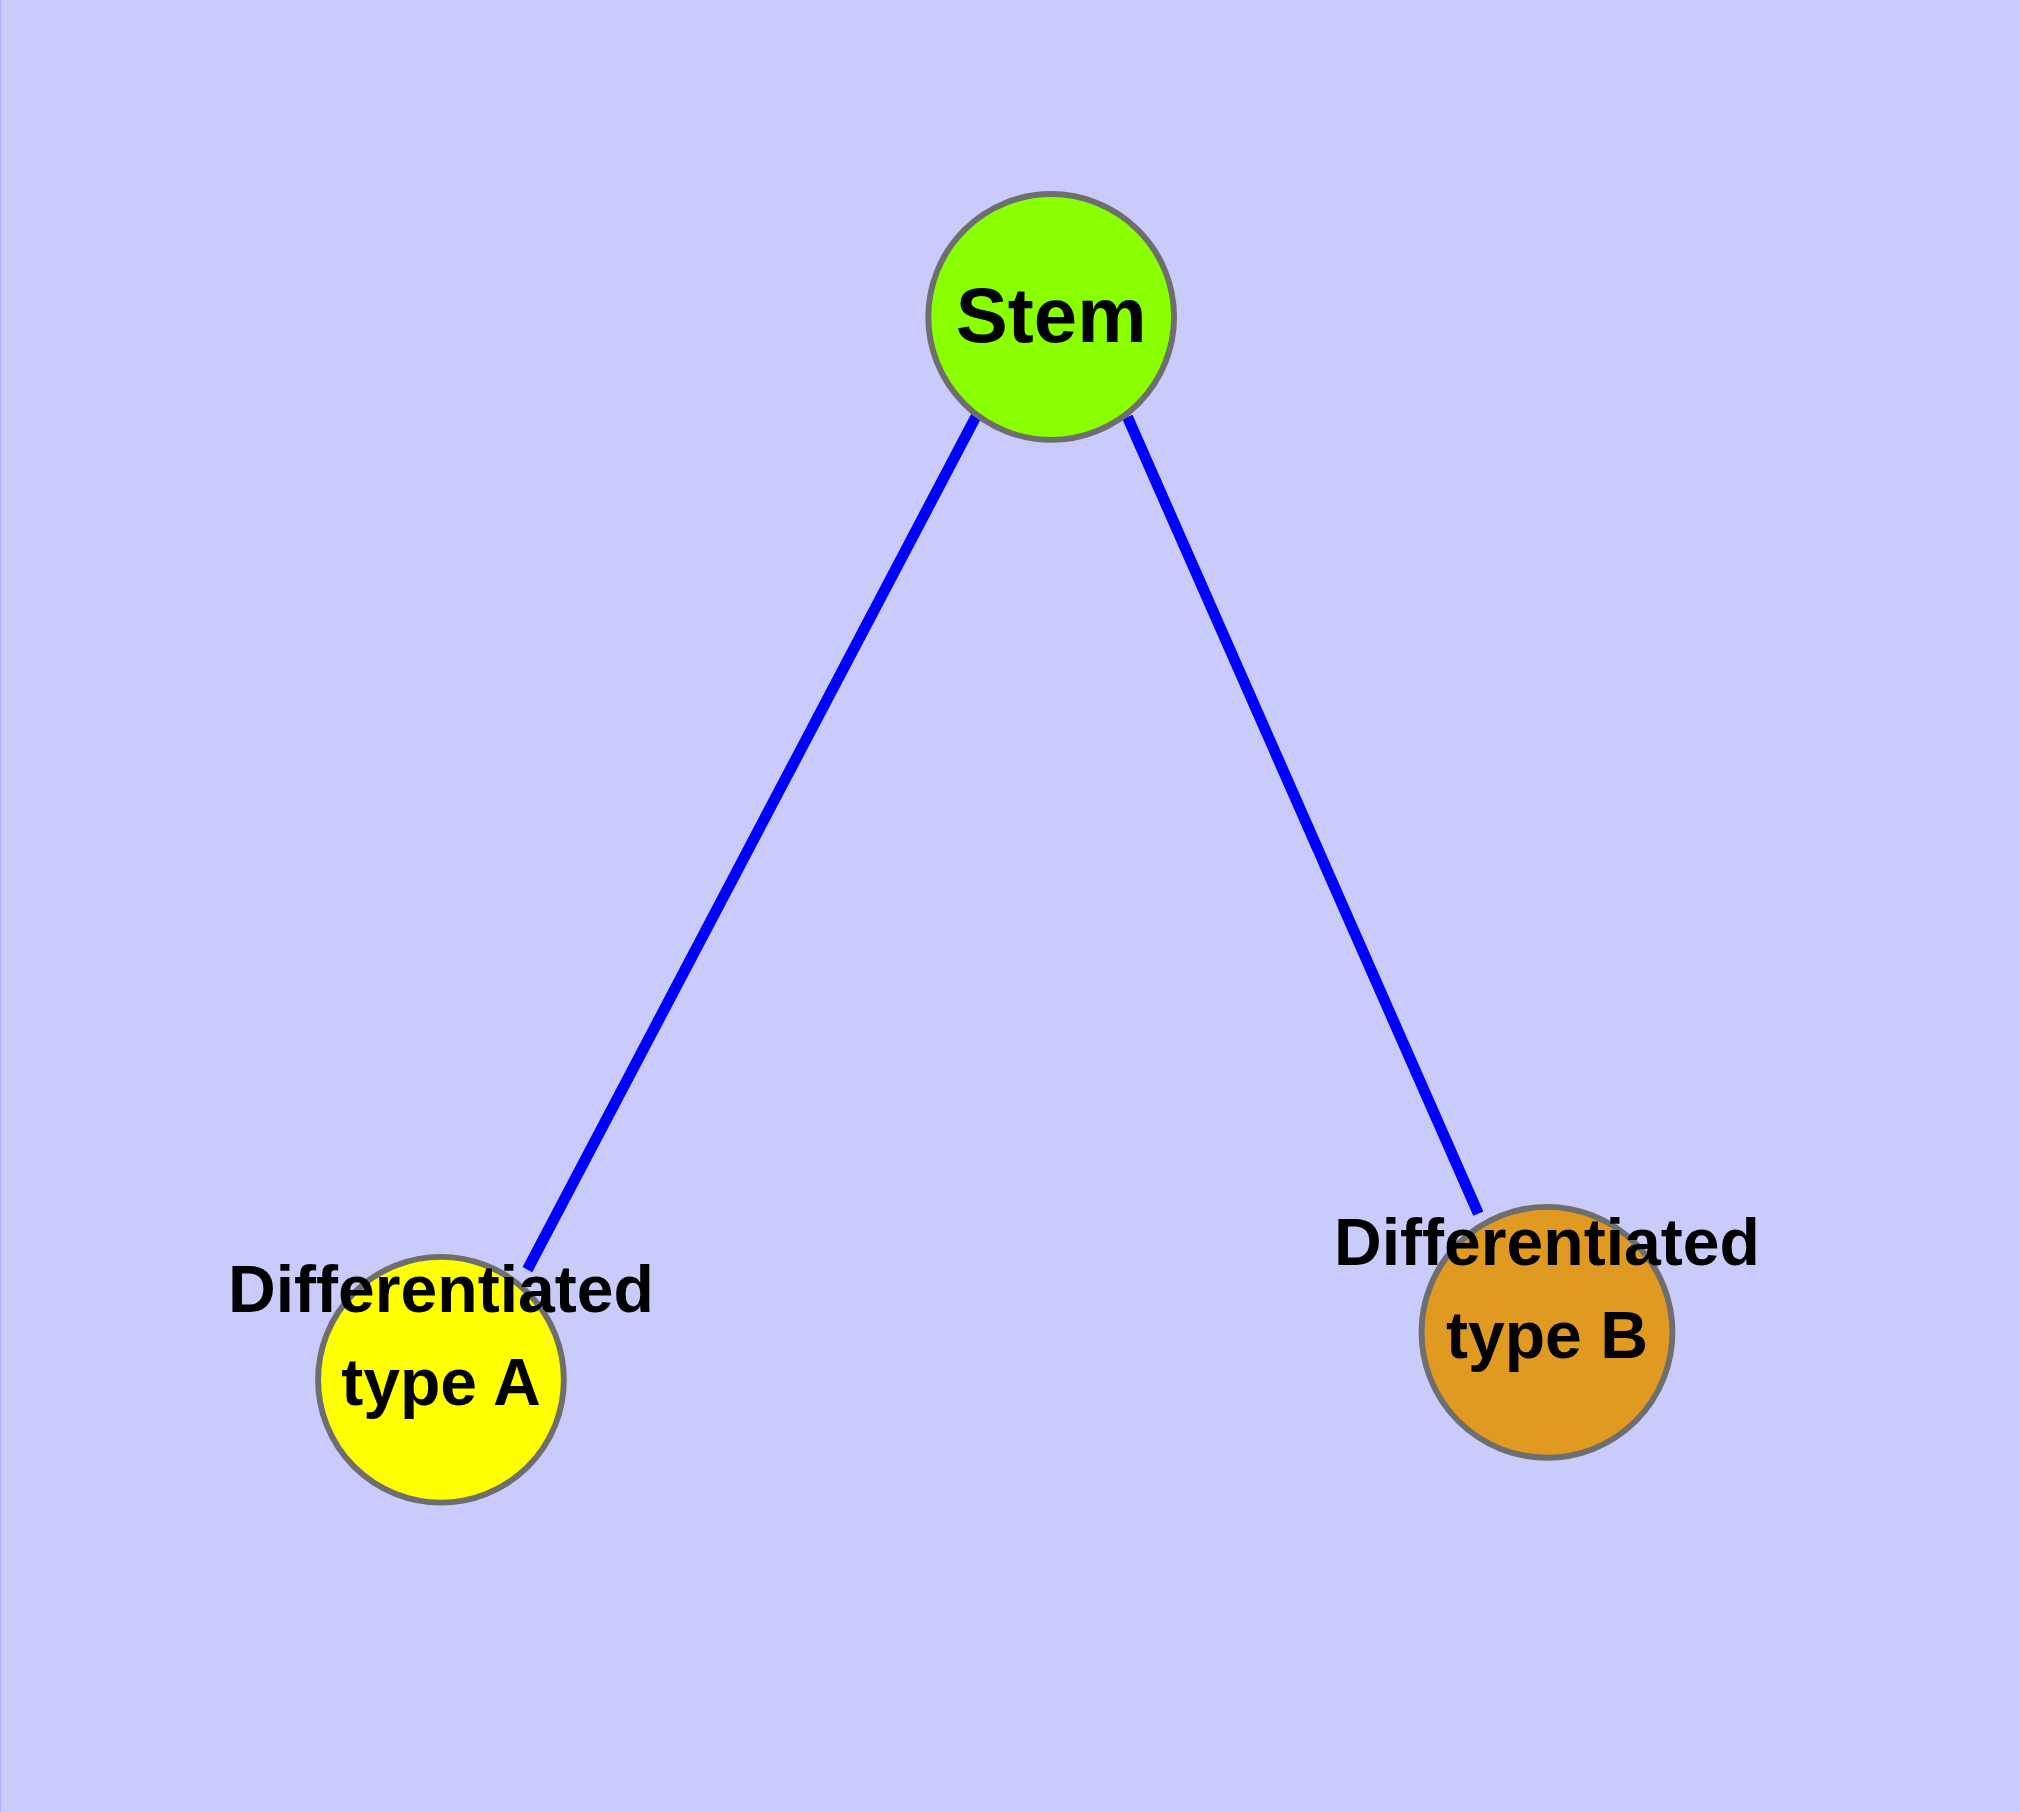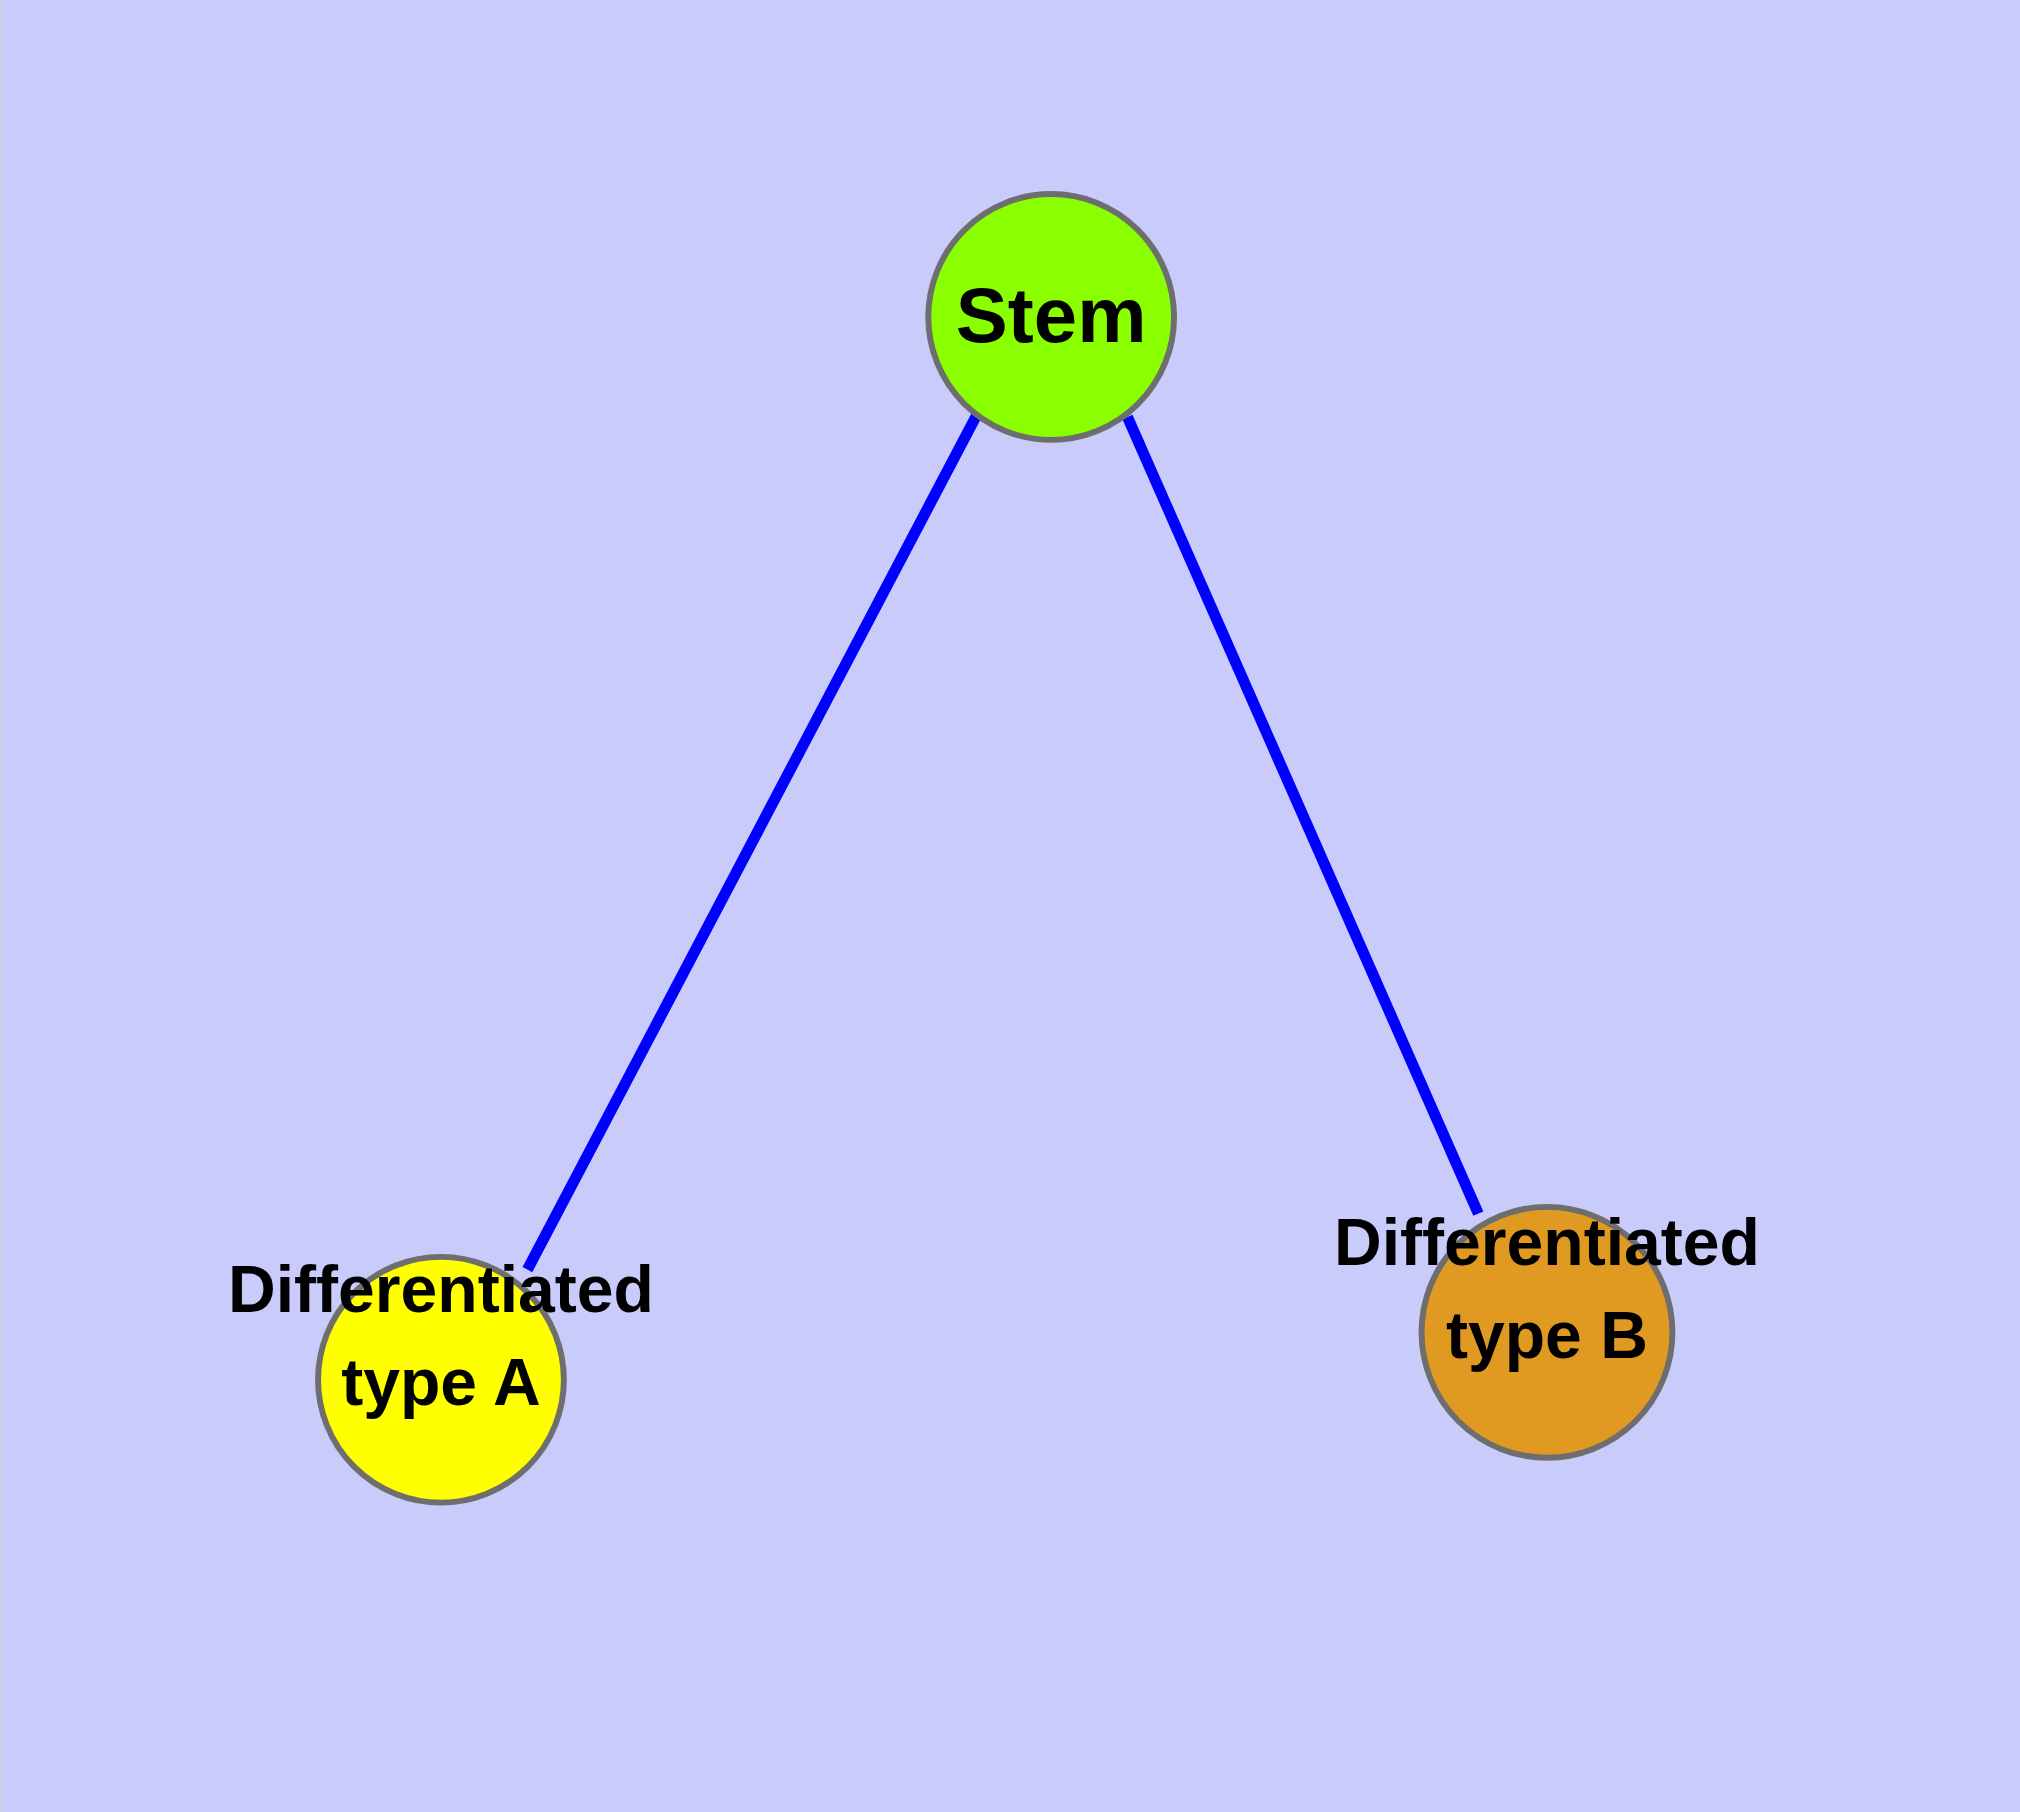--- a/index.html
+++ b/index.html
@@ -33,21 +33,21 @@
   .node-label.small {
     font-size: 78px;
   }
   .node-label.big {
     font-size: 92px;
   }
 </style>
 </head>
 <body>
 
-<div id="canvas" style="background: #fde047;">
+<div id="canvas" style="background: #8b5cf6;">
   <svg id="graph-svg" viewBox="0 0 2384 2138">
 
     <rect id="bg-rect" x="0" y="0" width="2384" height="2138" fill="#c9ccfb"></rect>
 
     <g id="edges-group">
       <line id="edge-stem-to-a" stroke-width="13" stroke-linecap="butt" x1="1152" y1="490" x2="622" y2="1498" stroke="#0000ff"></line>
       <line id="edge-stem-to-b" stroke-width="13" stroke-linecap="butt" x1="1330" y1="492" x2="1744" y2="1432" stroke="#0000ff"></line>
     </g>
 
     <g id="nodes-group">

